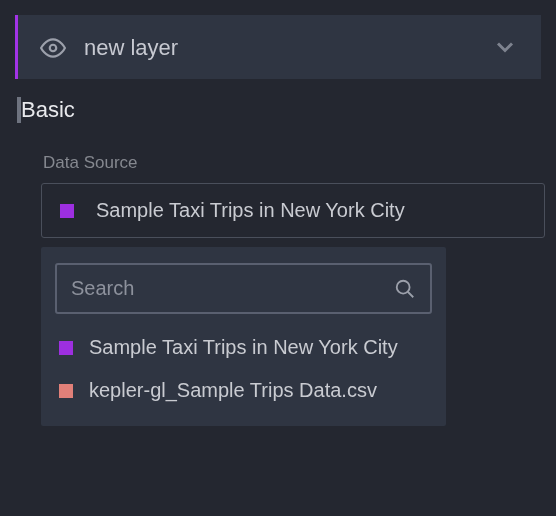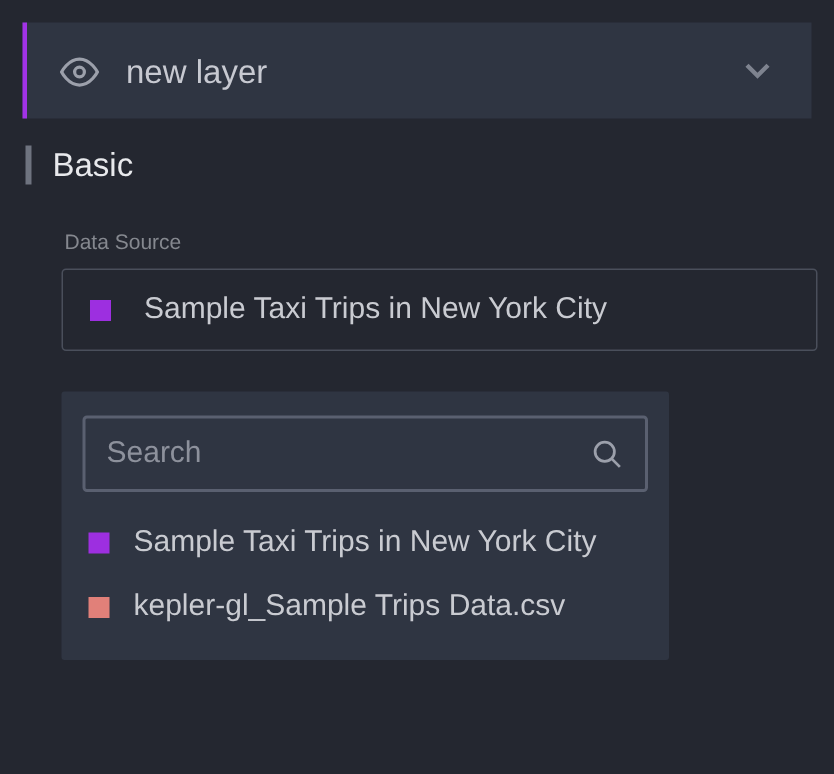--- a/index.html
+++ b/index.html
@@ -38,36 +38,35 @@
     color: #7e838f;
     display: flex;
     align-items: center;
   }
   .section {
     padding: 18px 15px 0 15px;
   }
   .section-header {
     display: flex;
     align-items: flex-start;
-    gap: 14px;
     margin-left: 2px;
   }
   .section-bar {
     width: 4px;
     height: 26px;
     background: #6e737f;
   }
   .section-title {
     color: #e8e9ec;
     font-size: 22px;
     font-weight: 500;
   }
   .field-label {
     color: #85888f;
-    font-size: 14px;
+    font-size: 17px;
     margin: 30px 0 10px 28px;
   }
   .data-source-select {
     margin: 0 0 0 26px;
     width: 504px;
     border: 1.5px solid #4a4f5b;
     border-radius: 3px;
     padding: 15px 18px;
     display: flex;
     align-items: center;
@@ -79,21 +78,21 @@
     height: 14px;
     flex-shrink: 0;
   }
   .purple-swatch { background: #9d2fe0; }
   .coral-swatch { background: #e18079; }
   .selected-text {
     color: #c9cbd1;
     font-size: 20px;
   }
   .dropdown {
-    margin: 27px 0 0 26px;
+    margin: 9px 0 0 26px;
     width: 405px;
     background: #2f3542;
     padding: 16px 14px 14px 14px;
     border-radius: 2px;
   }
   .search-box {
     border: 2px solid #5a6070;
     border-radius: 3px;
     padding: 12px 14px;
     display: flex;

